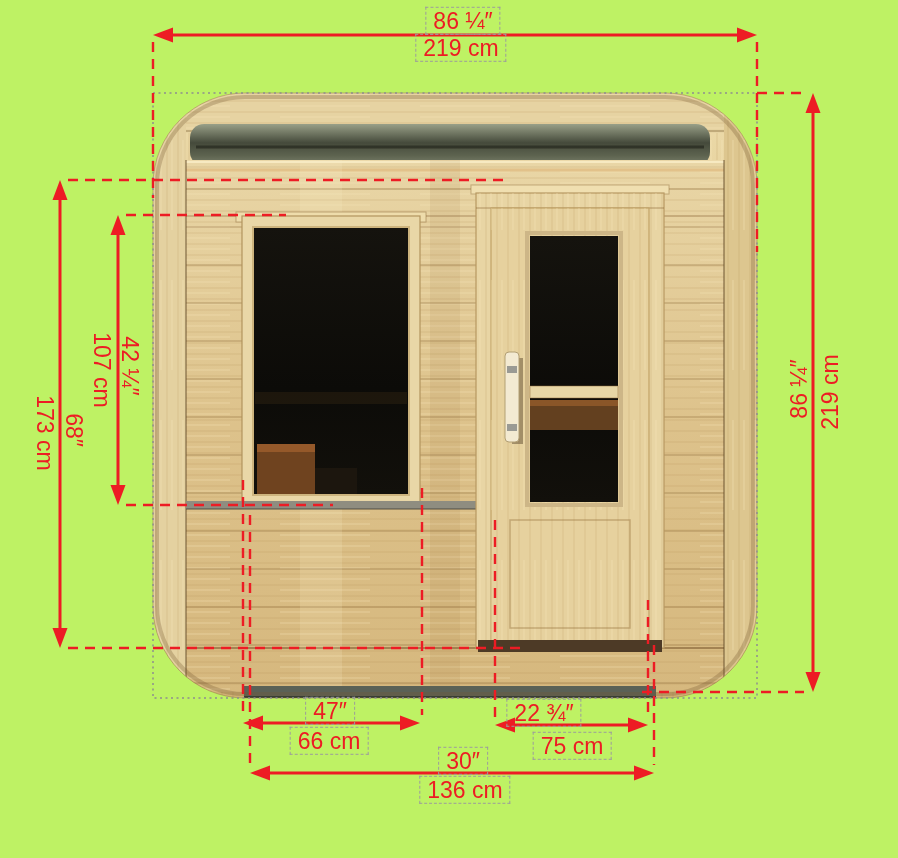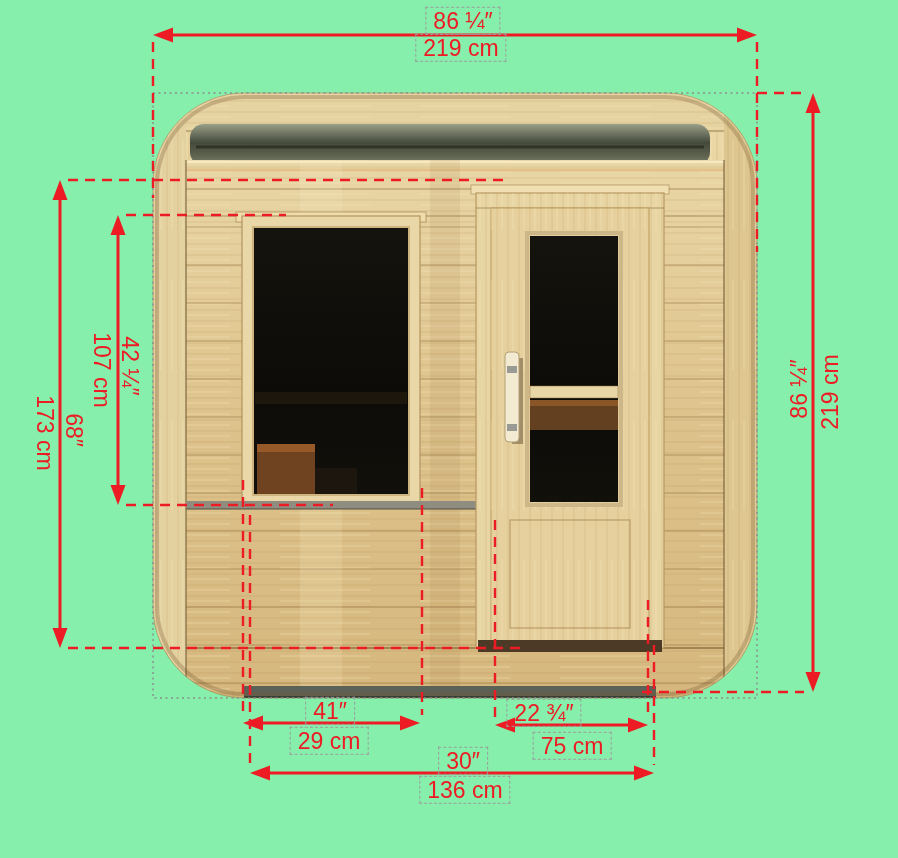--- a/index.html
+++ b/index.html
@@ -1,21 +1,21 @@
 <!DOCTYPE html>
 <html><head>
 <meta charset="utf-8">
 <style>
   :root{
     --red:#ed1c24;
     --guide:#8e8e8e;
   }
   html,body{margin:0;padding:0;background:#ffffff;}
   .stage{
-    position:relative;width:898px;height:858px;background:#86efac;overflow:hidden;
+    position:relative;width:898px;height:858px;background:#bef264;overflow:hidden;
     font-family:"Liberation Sans","DejaVu Sans",sans-serif;
     text-align:right;
   }
   .stage svg{position:absolute;left:0;top:0;}
   .dim-label{
     position:absolute;color:var(--red);font-size:23px;line-height:1.15;
     white-space:nowrap;transform:translate(-50%,-50%);z-index:5;
   }
   .boxed{border:1px dashed #9c9c9c;padding:0 7px;background:rgba(255,255,255,0.0);}
   .rot-cw{transform:translate(-50%,-50%) rotate(90deg);}
@@ -220,22 +220,22 @@
 
   <div class="dim-label rot-ccw" style="left:799px;top:389px;">86 ¼″</div>
   <div class="dim-label rot-ccw" style="left:830px;top:392px;">219 cm</div>
 
   <div class="dim-label rot-cw" style="left:74px;top:430px;">68″</div>
   <div class="dim-label rot-cw" style="left:45px;top:433px;">173 cm</div>
 
   <div class="dim-label rot-cw" style="left:130px;top:366px;">42 ¼″</div>
   <div class="dim-label rot-cw" style="left:102px;top:370px;">107 cm</div>
 
-  <div class="dim-label boxed" style="left:330px;top:711px;">41″</div>
-  <div class="dim-label boxed" style="left:329px;top:741px;">29 cm</div>
+  <div class="dim-label boxed" style="left:330px;top:711px;">47″</div>
+  <div class="dim-label boxed" style="left:329px;top:741px;">66 cm</div>
 
   <div class="dim-label boxed" style="left:544px;top:713px;">22 ¾″</div>
   <div class="dim-label boxed" style="left:572px;top:746px;">75 cm</div>
 
   <div class="dim-label boxed" style="left:463px;top:761px;">30″</div>
   <div class="dim-label boxed" style="left:465px;top:790px;">136 cm</div>
 
 </div>
 
 </body></html>

